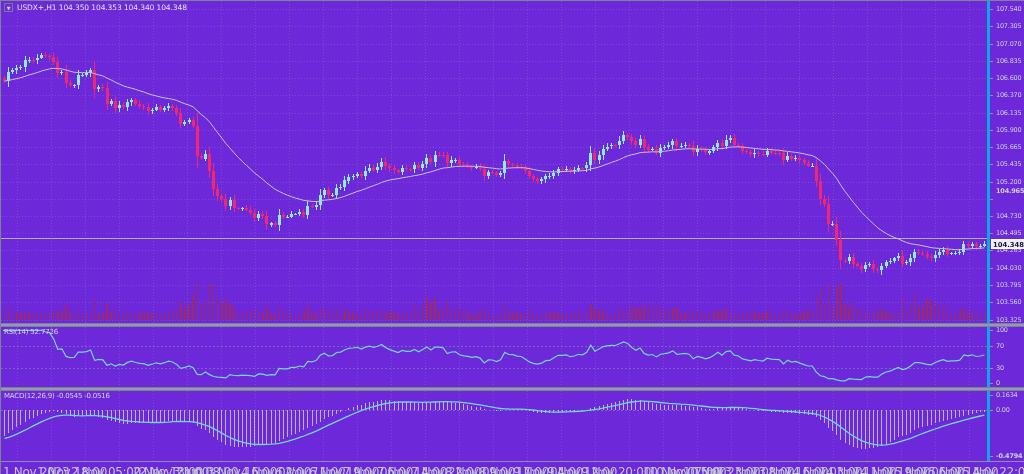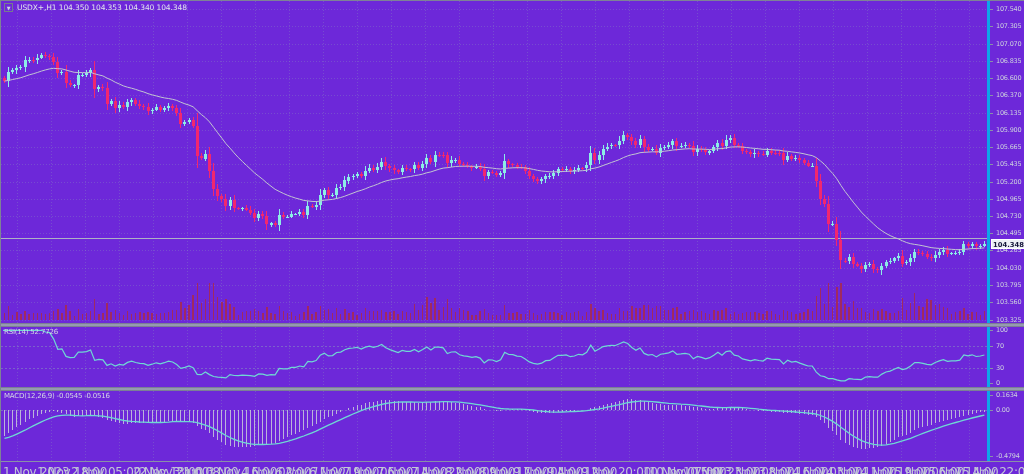--- a/index.html
+++ b/index.html
@@ -832,21 +832,21 @@
         <div class="lbl" style="top: 108px;">106.135</div>
         <div class="tick" style="top: 129px;"></div>
         <div class="lbl" style="top: 125px;">105.900</div>
         <div class="tick" style="top: 146px;"></div>
         <div class="lbl" style="top: 142px;">105.665</div>
         <div class="tick" style="top: 163px;"></div>
         <div class="lbl" style="top: 159px;">105.435</div>
         <div class="tick" style="top: 181px;"></div>
         <div class="lbl" style="top: 177px;">105.200</div>
         <div class="tick" style="top: 198px;"></div>
-        <div class="lbl" style="top: 194px;">104.965</div>
+        <div class="lbl" style="top: 186px; font-weight: bold;">104.965</div>
         <div class="tick" style="top: 215px;"></div>
         <div class="lbl" style="top: 211px;">104.730</div>
         <div class="tick" style="top: 232px;"></div>
         <div class="lbl" style="top: 228px;">104.495</div>
         <div class="tick" style="top: 249px;"></div>
         <div class="lbl" style="top: 245px;">104.265</div>
         <div class="tick" style="top: 267px;"></div>
         <div class="lbl" style="top: 263px;">104.030</div>
         <div class="tick" style="top: 284px;"></div>
         <div class="lbl" style="top: 280px;">103.795</div>
@@ -1192,21 +1192,21 @@
         </g>
         <polyline points="3.5,47.4 7.6,46.3 11.7,44.9 15.8,43.1 19.9,41.2 24.0,39.2 28.1,37.0 32.2,34.9 36.3,32.8 40.4,30.8 44.5,29.0 48.6,27.3 52.7,25.9 56.8,24.9 60.9,24.3 65.0,24.1 69.1,24.2 73.2,24.5 77.3,24.7 81.4,24.8 85.5,24.7 89.6,24.5 93.7,24.7 97.8,24.9 101.9,25.2 106.0,25.9 110.1,26.7 114.2,27.6 118.3,28.5 122.4,29.4 126.5,30.0 130.6,30.4 134.7,30.7 138.8,31.0 142.9,31.2 147.0,31.4 151.1,31.5 155.2,31.5 159.3,31.5 163.4,31.3 167.5,31.1 171.6,30.7 175.7,30.5 179.8,30.5 183.9,30.6 188.0,30.7 192.1,30.8 196.2,31.6 200.3,32.8 204.4,34.1 208.5,35.6 212.6,37.6 216.7,39.8 220.8,42.1 224.9,44.5 229.0,46.5 233.1,48.4 237.2,49.9 241.3,51.2 245.4,52.1 249.5,52.8 253.6,53.3 257.7,53.5 261.8,53.5 265.9,53.4 270.0,53.2 274.1,52.9 278.2,52.3 282.3,51.4 286.4,50.4 290.5,49.2 294.6,47.9 298.7,46.4 302.8,45.0 306.9,43.4 311.0,41.8 315.1,40.1 319.2,38.2 323.3,36.2 327.4,34.2 331.5,32.3 335.6,30.4 339.7,28.6 343.8,26.7 347.9,24.8 352.0,23.0 356.1,21.3 360.2,19.7 364.3,18.2 368.4,16.9 372.5,15.6 376.6,14.5 380.7,13.4 384.8,12.5 388.9,11.8 393.0,11.4 397.1,11.1 401.2,11.0 405.3,11.0 409.4,11.0 413.5,11.1 417.6,11.2 421.7,11.3 425.8,11.2 429.9,11.2 434.0,11.0 438.1,10.8 442.2,10.7 446.3,10.7 450.4,10.8 454.5,10.9 458.6,11.2 462.7,11.6 466.8,12.1 470.9,12.7 475.0,13.3 479.1,13.9 483.2,14.6 487.3,15.4 491.4,16.1 495.5,16.9 499.6,17.5 503.7,17.8 507.8,18.0 511.9,18.1 516.0,18.1 520.1,18.2 524.2,18.3 528.3,18.6 532.4,19.0 536.5,19.6 540.6,20.1 544.7,20.5 548.8,20.9 552.9,21.1 557.0,21.1 561.1,21.0 565.2,20.9 569.3,20.7 573.4,20.5 577.5,20.3 581.6,20.0 585.7,19.7 589.8,19.1 593.9,18.5 598.0,17.9 602.1,17.1 606.2,16.2 610.3,15.3 614.4,14.4 618.5,13.6 622.6,12.6 626.7,11.7 630.8,11.0 634.9,10.6 639.0,10.2 643.1,10.1 647.2,10.3 651.3,10.6 655.4,11.0 659.5,11.5 663.6,11.9 667.7,12.3 671.8,12.6 675.9,12.9 680.0,13.2 684.1,13.4 688.2,13.7 692.3,14.1 696.4,14.6 700.5,15.0 704.6,15.5 708.7,16.0 712.8,16.4 716.9,16.5 721.0,16.7 725.1,16.7 729.2,16.5 733.3,16.5 737.4,16.5 741.5,16.6 745.6,16.9 749.7,17.3 753.8,17.7 757.9,18.2 762.0,18.6 766.1,19.0 770.2,19.3 774.3,19.5 778.4,19.8 782.5,20.1 786.6,20.4 790.7,20.7 794.8,21.0 798.9,21.3 803.0,21.7 807.1,22.1 811.2,22.5 815.3,23.2 819.4,24.5 823.5,26.0 827.6,28.1 831.7,30.4 835.8,33.1 839.9,36.2 844.0,39.3 848.1,42.3 852.2,45.0 856.3,47.4 860.4,49.6 864.5,51.2 868.6,52.4 872.7,53.3 876.8,53.9 880.9,54.1 885.0,53.8 889.1,53.2 893.2,52.3 897.3,51.2 901.4,49.9 905.5,48.7 909.6,47.3 913.7,45.7 917.8,44.0 921.9,42.4 926.0,40.8 930.1,39.4 934.2,38.0 938.3,36.6 942.4,35.1 946.5,33.8 950.6,32.6 954.7,31.5 958.8,30.4 962.9,29.2 967.0,28.1 971.1,27.0 975.2,26.0 979.3,25.0 983.4,24.1" fill="none" stroke="#6fd8d4" stroke-width="1.3"></polyline>
       </svg>
     <div class="ind-label">MACD(12,26,9) -0.0545 -0.0516</div>
     <div class="axis" id="macdAxis">
         <div class="tick" style="top: 4px;"></div>
         <div class="lbl" style="top: 0px;">0.1634</div>
         <div class="tick" style="top: 19px;"></div>
         <div class="lbl" style="top: 15px;">0.00</div>
         <div class="tick" style="top: 65px;"></div>
-        <div class="lbl" style="top: 61px;">-0.4794</div>
+        <div class="lbl" style="top: 61px; font-weight: bold;">-0.4794</div>
       </div>
   </div>
 
   <div id="timebar">
       <span style="left: 2px;">1 Nov 2023</span>
       <span style="left: 36px;">1 Nov 18:00</span>
       <span style="left: 70px;">2 Nov 05:00</span>
       <span style="left: 92px; padding-left: 40px;">2 Nov 13:00</span>
       <span style="left: 138px;">2 Nov 21:00</span>
       <span style="left: 172px;">3 Jun 08:00</span>

